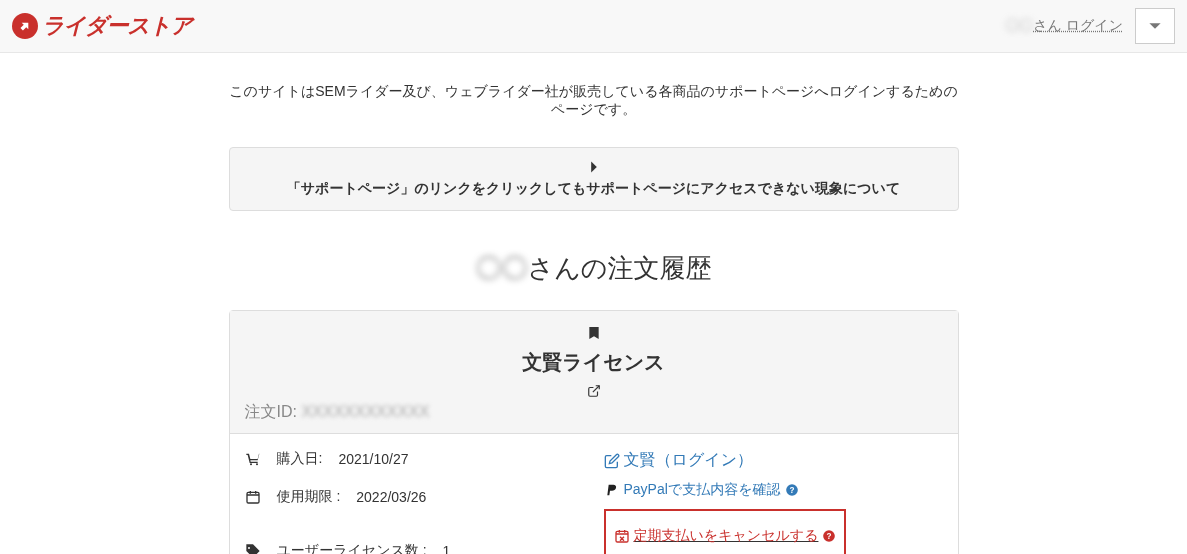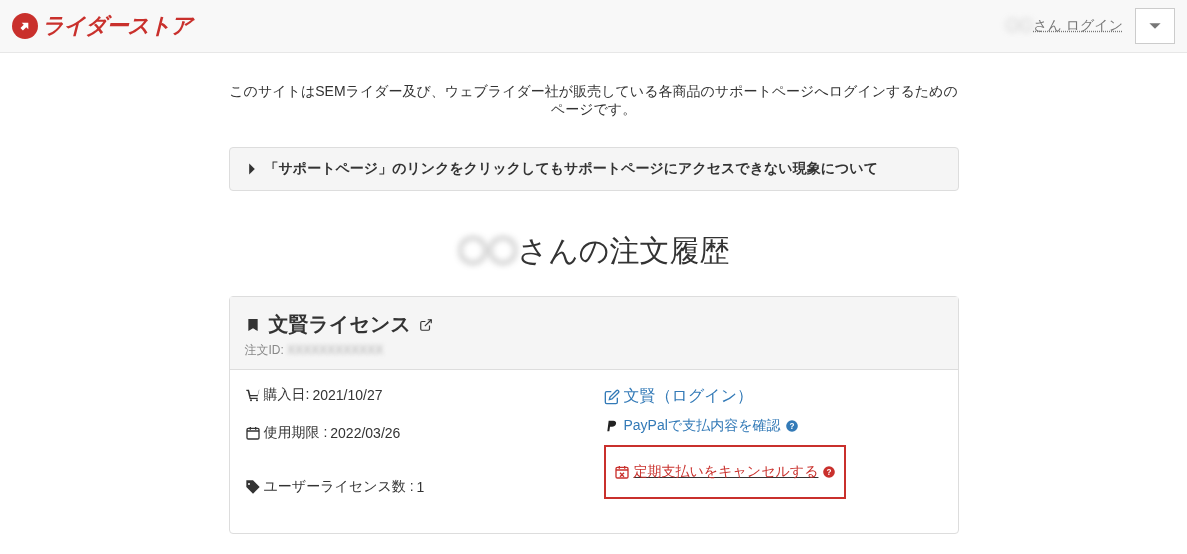--- a/index.html
+++ b/index.html
@@ -77,24 +77,25 @@
       border: 1px solid #ddd;
       border-radius: 4px;
       background: #f5f5f5;
       padding: 12px 15px;
       font-size: 14px;
       font-weight: bold;
       cursor: pointer;
       display: flex;
       align-items: center;
       gap: 6px;
+      flex-direction: column;
     }
     .page-heading {
       text-align: center;
-      font-size: 30px;
+      font-size: 26px;
       font-weight: normal;
       margin: 40px 0 24px;
       color: #333;
     }
     .order-panel {
       border: 1px solid #ddd;
       border-radius: 4px;
       margin-bottom: 20px;
     }
     .order-header {
@@ -102,41 +103,42 @@
       border-bottom: 1px solid #ddd;
       padding: 14px 15px 10px;
     }
     .order-title {
       font-size: 20px;
       font-weight: bold;
       display: flex;
       align-items: center;
       gap: 8px;
       margin-bottom: 4px;
+      flex-direction: column;
     }
     .order-id {
-      font-size: 12px;
+      font-size: 16px;
       color: #888;
     }
     .order-id-value {
       filter: blur(2px);
       display: inline-block;
       color: #aaa;
     }
     .order-body {
       padding: 16px 15px 24px;
       display: flex;
       gap: 20px;
     }
     .col-left, .col-right { flex: 1; }
     .info-row {
       font-size: 14px;
       display: flex;
       align-items: center;
-      gap: 3px;
+      gap: 16px;
       margin-bottom: 20px;
       color: #333;
     }
     .info-row:last-child { margin-bottom: 0; }
     .link-row {
       font-size: 14px;
       display: flex;
       align-items: center;
       gap: 4px;
       margin-bottom: 10px;

